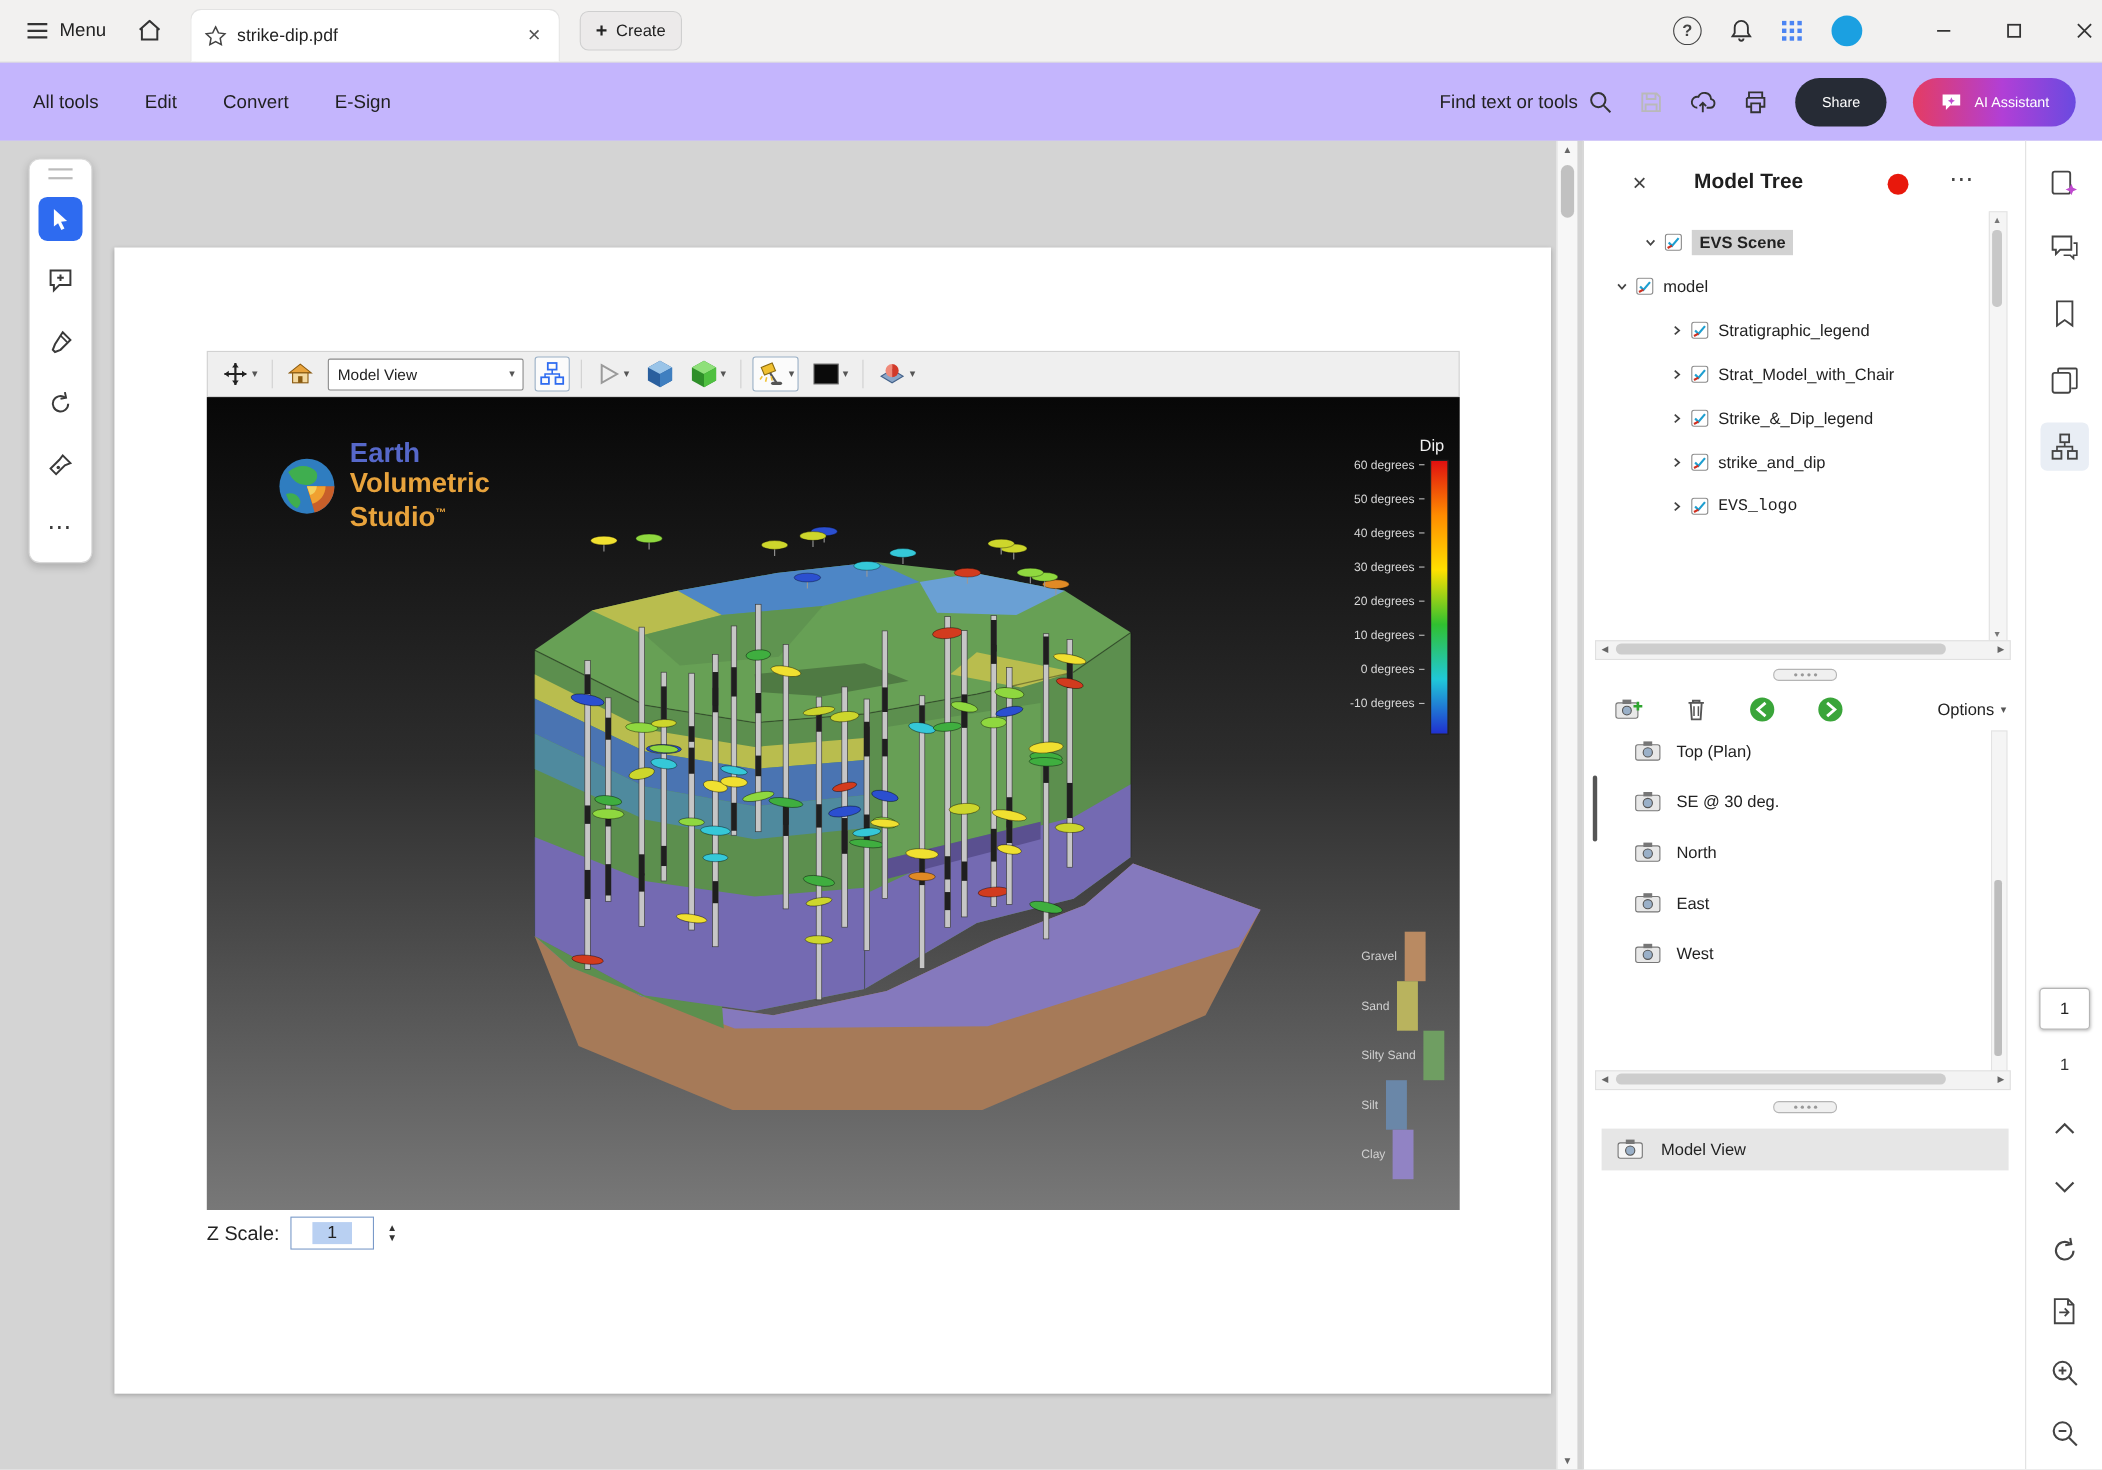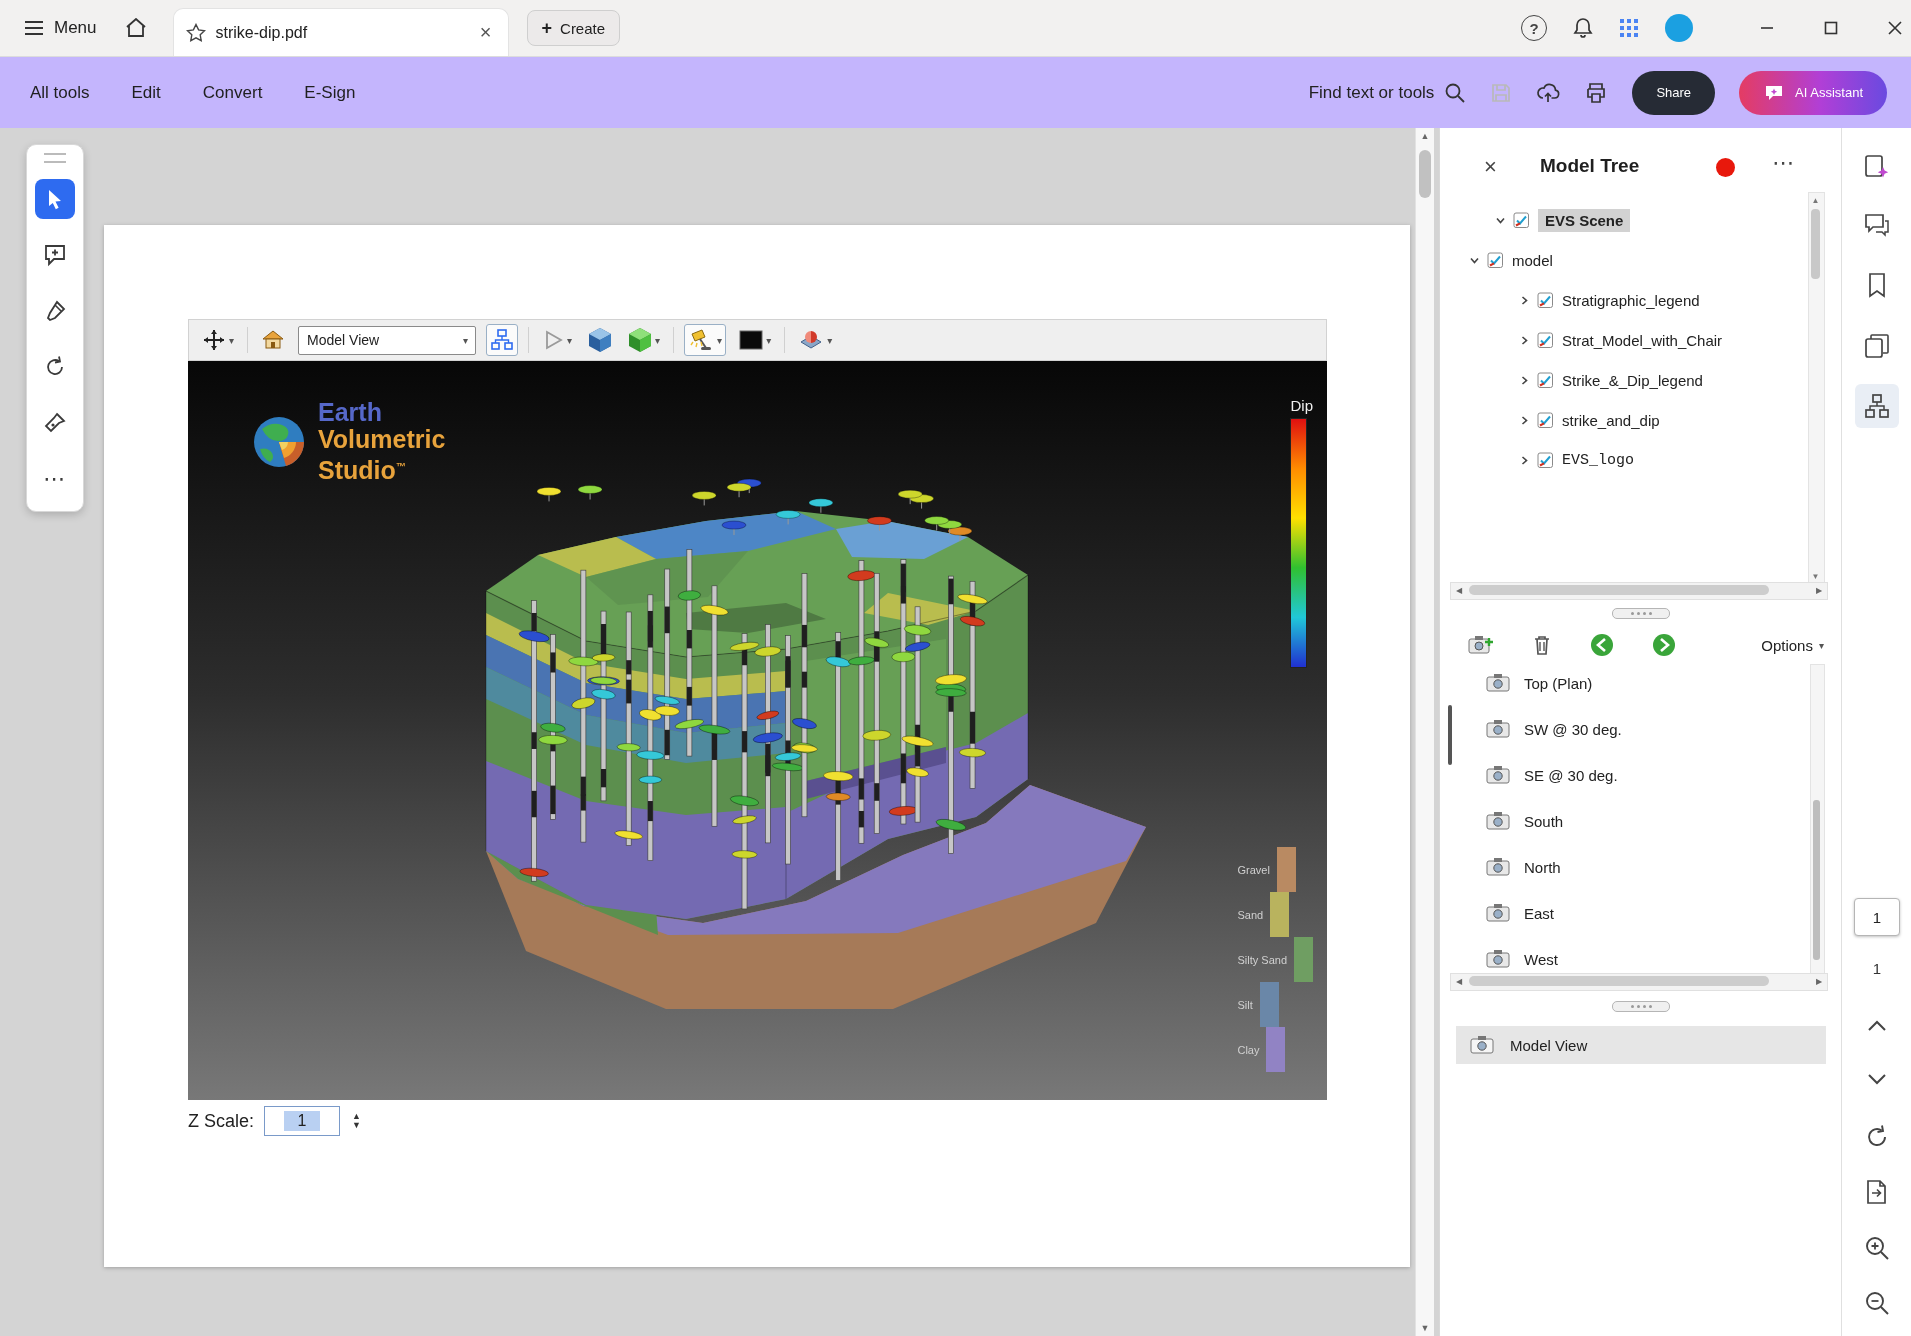--- a/index.html
+++ b/index.html
@@ -624,20 +624,30 @@
             <div class="evs-text">
               <div class="evs-w1">Earth</div>
               <div class="evs-w23">Volumetric</div>
               <div class="evs-w23"><span>Studio</span><span class="tm">™</span></div>
             </div>
           </div>
 
           <div class="dip-legend">
             <div class="dip-title">Dip</div>
             <div class="dip-body">
+              <div class="dip-labels">
+                <div class="dip-label">60 degrees</div>
+                <div class="dip-label">50 degrees</div>
+                <div class="dip-label">40 degrees</div>
+                <div class="dip-label">30 degrees</div>
+                <div class="dip-label">20 degrees</div>
+                <div class="dip-label">10 degrees</div>
+                <div class="dip-label">0 degrees</div>
+                <div class="dip-label">-10 degrees</div>
+              </div>
               <div class="dip-bar"></div>
             </div>
           </div>
 
           <div class="strat-legend">
             <div class="strat-row">
                 <span class="strat-label">Gravel</span>
                 <span class="strat-swatch" style="background:#b98a62;"></span>
               </div>
             <div class="strat-row">
@@ -863,41 +873,21 @@
         <span>Top (Plan)</span>
       </div>
       <div class="view-row">
         <span>
             <svg width="24" height="20" viewBox="0 0 24 20">
               <rect x="1" y="4" width="22" height="14" rx="2" fill="#e8e8e8" stroke="#777"></rect>
               <rect x="8" y="1" width="8" height="4" fill="#777"></rect>
               <circle cx="12" cy="11" r="4.2" fill="#9ab0c8" stroke="#555"></circle>
             </svg>
           </span>
-        <span>SW @ 30 deg.</span>
-      </div>
-      <div class="view-row">
-        <span>
-            <svg width="24" height="20" viewBox="0 0 24 20">
-              <rect x="1" y="4" width="22" height="14" rx="2" fill="#e8e8e8" stroke="#777"></rect>
-              <rect x="8" y="1" width="8" height="4" fill="#777"></rect>
-              <circle cx="12" cy="11" r="4.2" fill="#9ab0c8" stroke="#555"></circle>
-            </svg>
-          </span>
         <span>SE @ 30 deg.</span>
-      </div>
-      <div class="view-row">
-        <span>
-            <svg width="24" height="20" viewBox="0 0 24 20">
-              <rect x="1" y="4" width="22" height="14" rx="2" fill="#e8e8e8" stroke="#777"></rect>
-              <rect x="8" y="1" width="8" height="4" fill="#777"></rect>
-              <circle cx="12" cy="11" r="4.2" fill="#9ab0c8" stroke="#555"></circle>
-            </svg>
-          </span>
-        <span>South</span>
       </div>
       <div class="view-row">
         <span>
             <svg width="24" height="20" viewBox="0 0 24 20">
               <rect x="1" y="4" width="22" height="14" rx="2" fill="#e8e8e8" stroke="#777"></rect>
               <rect x="8" y="1" width="8" height="4" fill="#777"></rect>
               <circle cx="12" cy="11" r="4.2" fill="#9ab0c8" stroke="#555"></circle>
             </svg>
           </span>
         <span>North</span>

